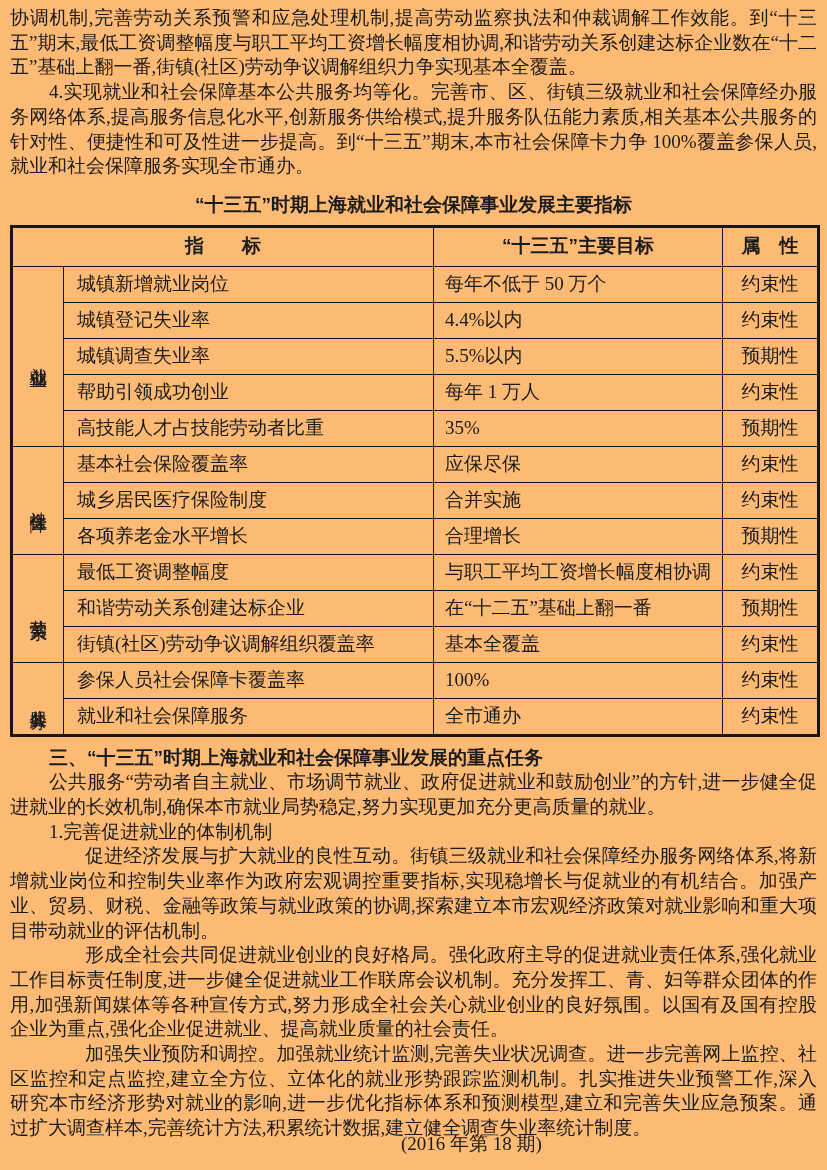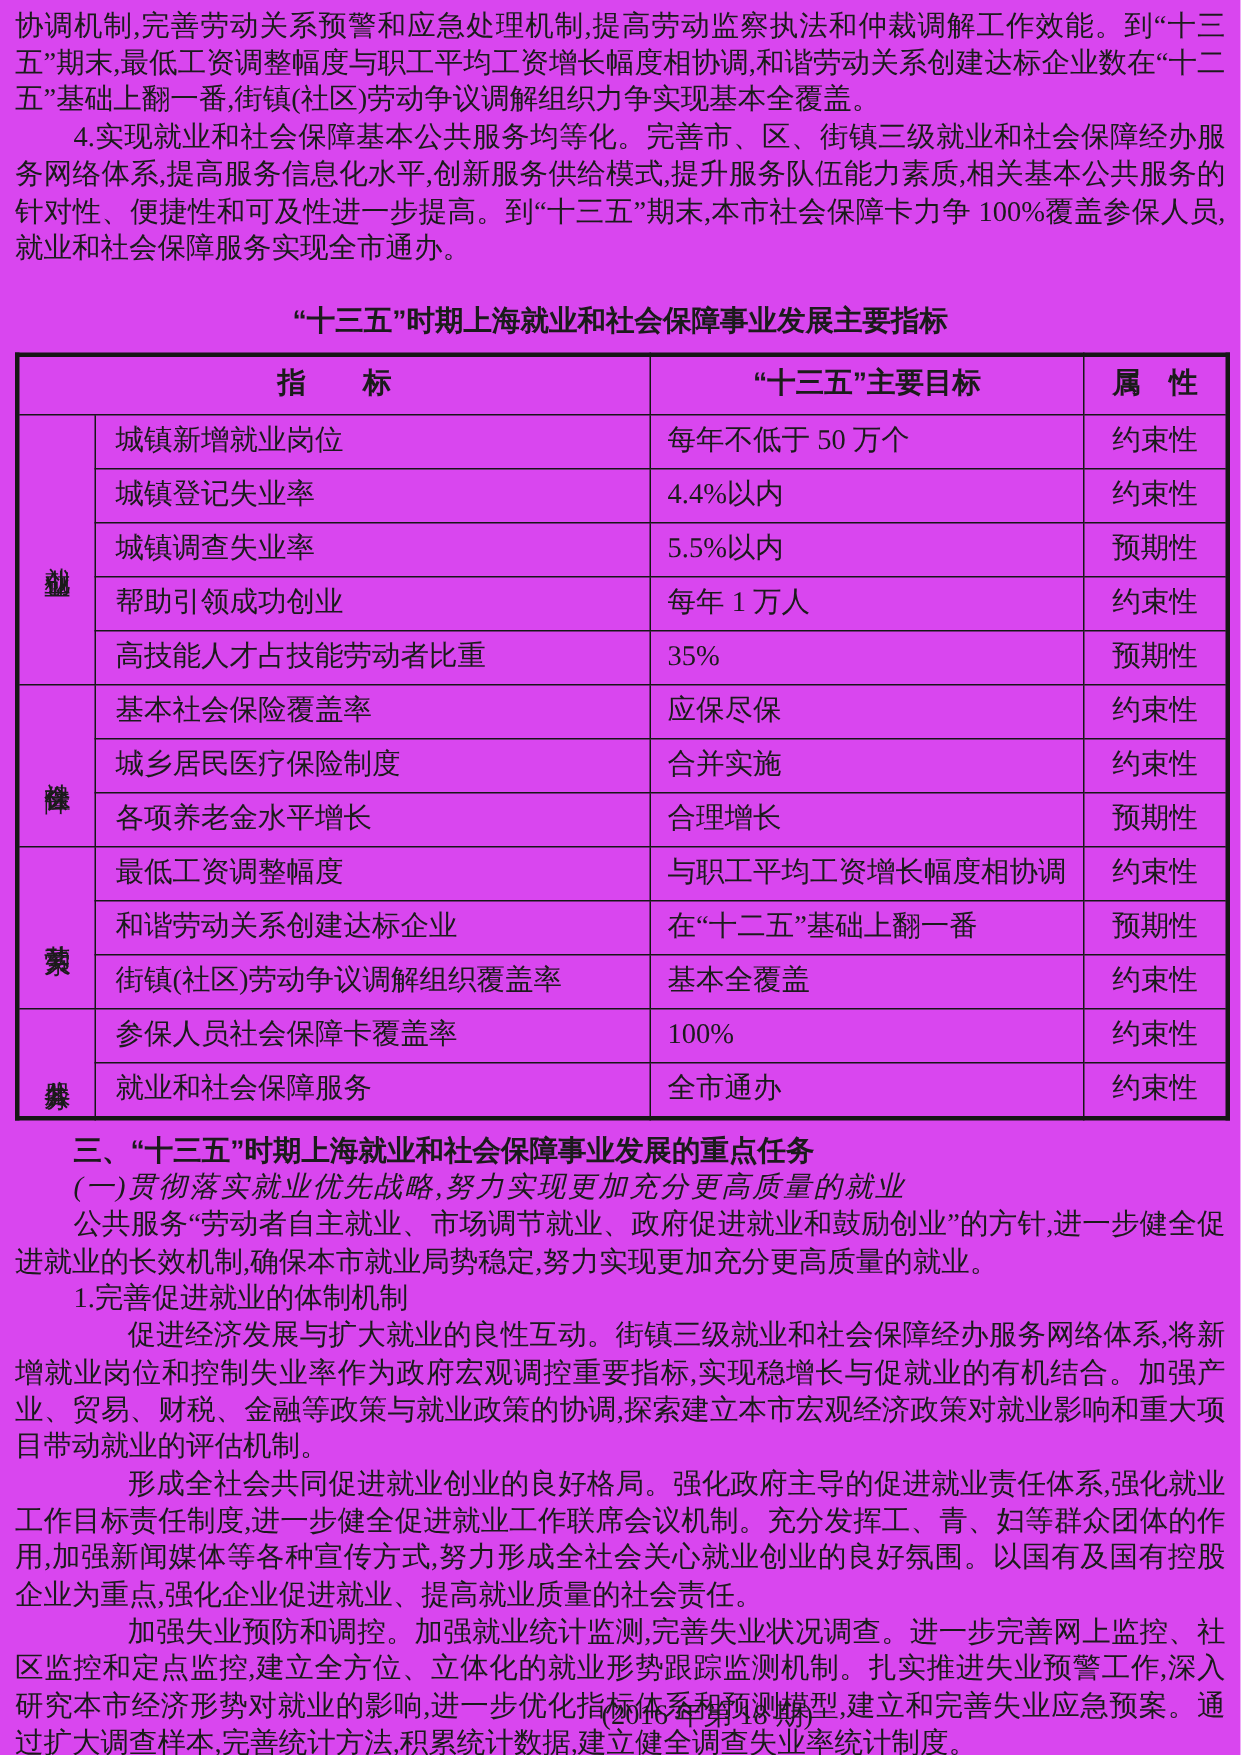--- a/index.html
+++ b/index.html
@@ -1,41 +1,41 @@
 <!DOCTYPE html>
 <html><head>
 <meta charset="utf-8">
 <style>
   html,body { margin:0; padding:0; background:#ffffff; }
   .page {
     position:relative;
     width:827px; height:1170px;
     box-sizing:border-box;
     padding:6px 10px 0 10px;
-    background:#d946ef;
+    background:#fdba74;
     color:#1b1b1b;
     font-family:"Liberation Serif","DejaVu Serif",serif;
     font-size:19px;
     line-height:24.7px;
     overflow:hidden;
   }
   p { margin:0; text-align:justify; }
   .indent-2 { text-indent:2.05em; }
   .indent-4 { text-indent:3.95em; }
   .heading-bold {
     font-family:"Liberation Sans","DejaVu Sans",sans-serif;
     font-weight:bold;
     text-indent:2.05em;
   }
   .kaiti { font-style:italic; text-indent:2.05em; letter-spacing:1.5px; }
   .table-title {
     text-align:center;
     font-weight:bold;
     font-family:"Liberation Sans","DejaVu Sans",sans-serif;
-    margin:24px 0 7px 0;
+    margin:14px 0 7px 0;
   }
   table.indicators {
     border-collapse:collapse;
     width:807px;
     table-layout:fixed;
     border:3px solid #161616;
     margin:0 0 9px 0;
   }
   table.indicators th, table.indicators td {
     border:1px solid #161616;
@@ -172,21 +172,20 @@
         <tr>
           <td class="ind-cell">就业和社会保障服务</td>
           <td class="tgt-cell">全市通办</td>
           <td class="attr-cell">约束性</td>
         </tr>
       </tbody>
   </table>
 
   <p class="heading-bold">三、“十三五”时期上海就业和社会保障事业发展的重点任务</p>
 
-  <p class="kaiti">(一)贯彻落实就业优先战略,努力实现更加充分更高质量的就业</p>
 
   <p class="indent-2">公共服务“劳动者自主就业、市场调节就业、政府促进就业和鼓励创业”的方针,进一步健全促进就业的长效机制,确保本市就业局势稳定,努力实现更加充分更高质量的就业。</p>
 
   <p class="indent-2">1.完善促进就业的体制机制</p>
 
   <p class="indent-4">促进经济发展与扩大就业的良性互动。街镇三级就业和社会保障经办服务网络体系,将新增就业岗位和控制失业率作为政府宏观调控重要指标,实现稳增长与促就业的有机结合。加强产业、贸易、财税、金融等政策与就业政策的协调,探索建立本市宏观经济政策对就业影响和重大项目带动就业的评估机制。</p>
 
   <p class="indent-4">形成全社会共同促进就业创业的良好格局。强化政府主导的促进就业责任体系,强化就业工作目标责任制度,进一步健全促进就业工作联席会议机制。充分发挥工、青、妇等群众团体的作用,加强新闻媒体等各种宣传方式,努力形成全社会关心就业创业的良好氛围。以国有及国有控股企业为重点,强化企业促进就业、提高就业质量的社会责任。</p>
 
   <p class="indent-4">加强失业预防和调控。加强就业统计监测,完善失业状况调查。进一步完善网上监控、社区监控和定点监控,建立全方位、立体化的就业形势跟踪监测机制。扎实推进失业预警工作,深入研究本市经济形势对就业的影响,进一步优化指标体系和预测模型,建立和完善失业应急预案。通过扩大调查样本,完善统计方法,积累统计数据,建立健全调查失业率统计制度。</p>

